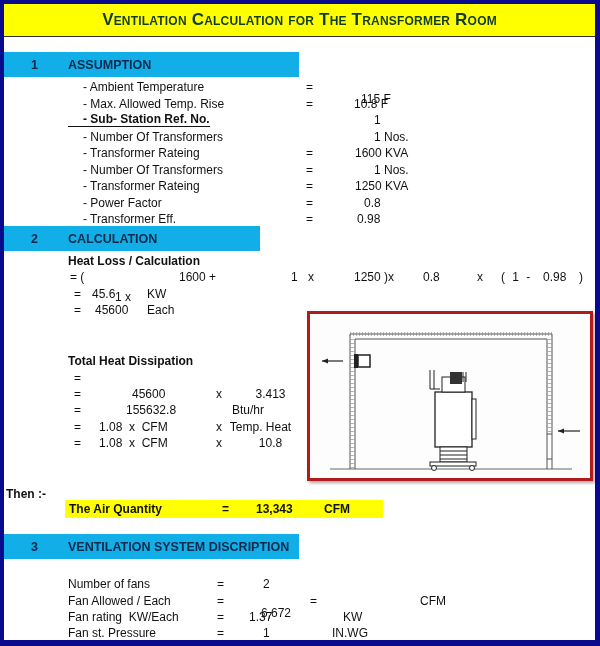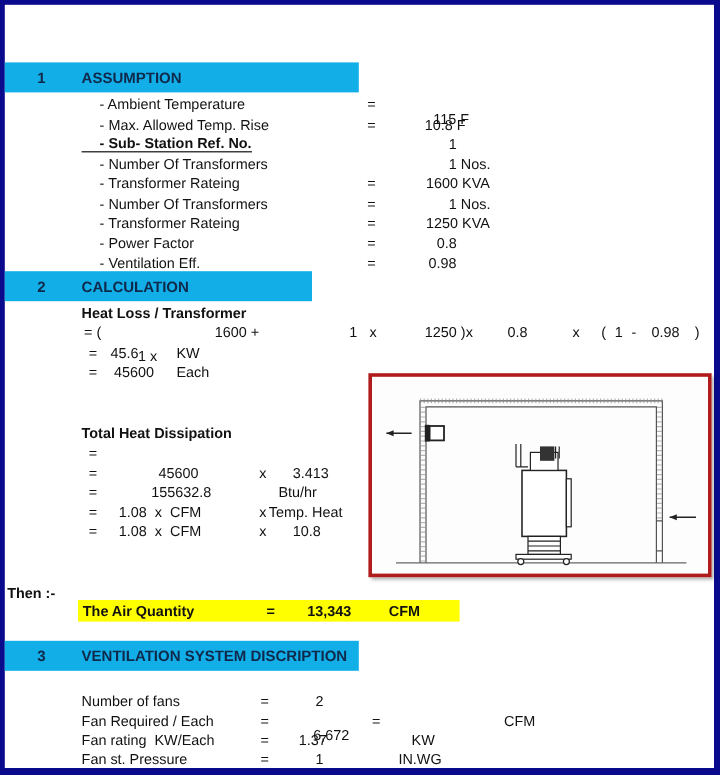--- a/index.html
+++ b/index.html
@@ -7,30 +7,33 @@
          font-family:"Liberation Sans", sans-serif; font-size:12px; color:#111; }
   .page { position:absolute; left:4px; top:4px; width:591px; height:636px; background:#fff; }
   .title-bar { position:absolute; left:0; top:0; width:591px; height:32px; background:#ffff00;
                border-bottom:1px solid #333; display:flex; align-items:center; justify-content:center; }
   .title { font-weight:bold; color:#123c2a; font-size:13px; font-variant:small-caps; font-size:17px; letter-spacing:0.2px; }
   .sec { position:absolute; left:0; width:295px; height:25px; background:#12aee8; }
   .sec .num { position:absolute; left:27px; top:6px; font-weight:bold; color:#10284a; font-size:12.5px; }
   .sec .lbl { position:absolute; left:64px; top:6px; font-weight:bold; color:#10284a; font-size:12.5px; }
   .t { position:absolute; white-space:nowrap; font-size:12px; line-height:14px; }
   .b { font-weight:bold; }
-  .r { text-align:left; }
+  .r { text-align:center; }
   .hl { position:absolute; left:61px; top:496px; width:318px; height:18px; background:#ffff00; }
   .diagram { position:absolute; left:303px; top:307px; width:280px; height:164px; border:3px solid #b01c1c;
              background:#fdfdfd; box-shadow:2px 2px 3px rgba(0,0,0,0.35); }
 </style>
 </head>
 <body>
 
 <div class="page">
 
+  <div class="title-bar">
+    <span class="title">Ventilation Calculation for The Transformer Room</span>
+  </div>
 
   <div class="sec" style="top:48px;">
     <span class="num">1</span>
     <span class="lbl">ASSUMPTION</span>
   </div>
 
   <div>
     <span class="t" style="left:79px;top:76px;">- Ambient Temperature</span>
     <span class="t" style="left:302px;top:76px;">=</span>
     <span class="t" style="left:357px;top:88px;">115 F</span>
@@ -54,32 +57,32 @@
     <span class="t" style="left:370px;top:159px;">1 Nos.</span>
 
     <span class="t" style="left:79px;top:175px;">-  Transformer Rateing</span>
     <span class="t" style="left:302px;top:175px;">=</span>
     <span class="t" style="left:351px;top:175px;">1250 KVA</span>
 
     <span class="t" style="left:79px;top:192px;">- Power  Factor</span>
     <span class="t" style="left:302px;top:192px;">=</span>
     <span class="t" style="left:360px;top:192px;">0.8</span>
 
-    <span class="t" style="left:79px;top:208px;">- Ventilation Eff.</span>
+    <span class="t" style="left:79px;top:208px;">- Transformer Eff.</span>
     <span class="t" style="left:302px;top:208px;">=</span>
     <span class="t" style="left:353px;top:208px;">0.98</span>
   </div>
 
   <div class="sec" style="top:222px;width:256px;">
     <span class="num">2</span>
     <span class="lbl">CALCULATION</span>
   </div>
 
   <div>
-    <span class="t b" style="left:64px;top:250px;">Heat Loss / Transformer</span>
+    <span class="t b" style="left:64px;top:250px;">Heat Loss / Calculation</span>
     <span class="t" style="left:66px;top:266px;">= (</span>
     <span class="t" style="left:111px;top:266px;margin-top:20px;">1 x</span>
     <span class="t" style="left:175px;top:266px;">1600 +</span>
     <span class="t" style="left:287px;top:266px;">1</span>
     <span class="t" style="left:304px;top:266px;">x</span>
     <span class="t" style="left:350px;top:266px;">1250 )x</span>
     <span class="t" style="left:419px;top:266px;">0.8</span>
     <span class="t" style="left:473px;top:266px;">x</span>
     <span class="t" style="left:497px;top:266px;word-spacing:4px;">( 1 -</span>
     <span class="t" style="left:539px;top:266px;">0.98</span>
@@ -130,21 +133,21 @@
   <div class="sec" style="top:530px;">
     <span class="num">3</span>
     <span class="lbl">VENTILATION SYSTEM DISCRIPTION</span>
   </div>
 
   <div>
     <span class="t" style="left:64px;top:573px;">Number of fans</span>
     <span class="t" style="left:213px;top:573px;">=</span>
     <span class="t" style="left:259px;top:573px;">2</span>
 
-    <span class="t" style="left:64px;top:590px;">Fan Required / Each</span>
+    <span class="t" style="left:64px;top:590px;">Fan Allowed / Each</span>
     <span class="t" style="left:213px;top:590px;">=</span>
     <span class="t" style="left:257px;top:590px;margin-top:12px;">6,672</span>
     <span class="t" style="left:306px;top:590px;">=</span>
     <span class="t" style="left:416px;top:590px;">CFM</span>
 
     <span class="t" style="left:64px;top:606px;white-space:pre;">Fan rating  KW/Each</span>
     <span class="t" style="left:213px;top:606px;">=</span>
     <span class="t" style="left:245px;top:606px;">1.37</span>
     <span class="t" style="left:339px;top:606px;">KW</span>
 

